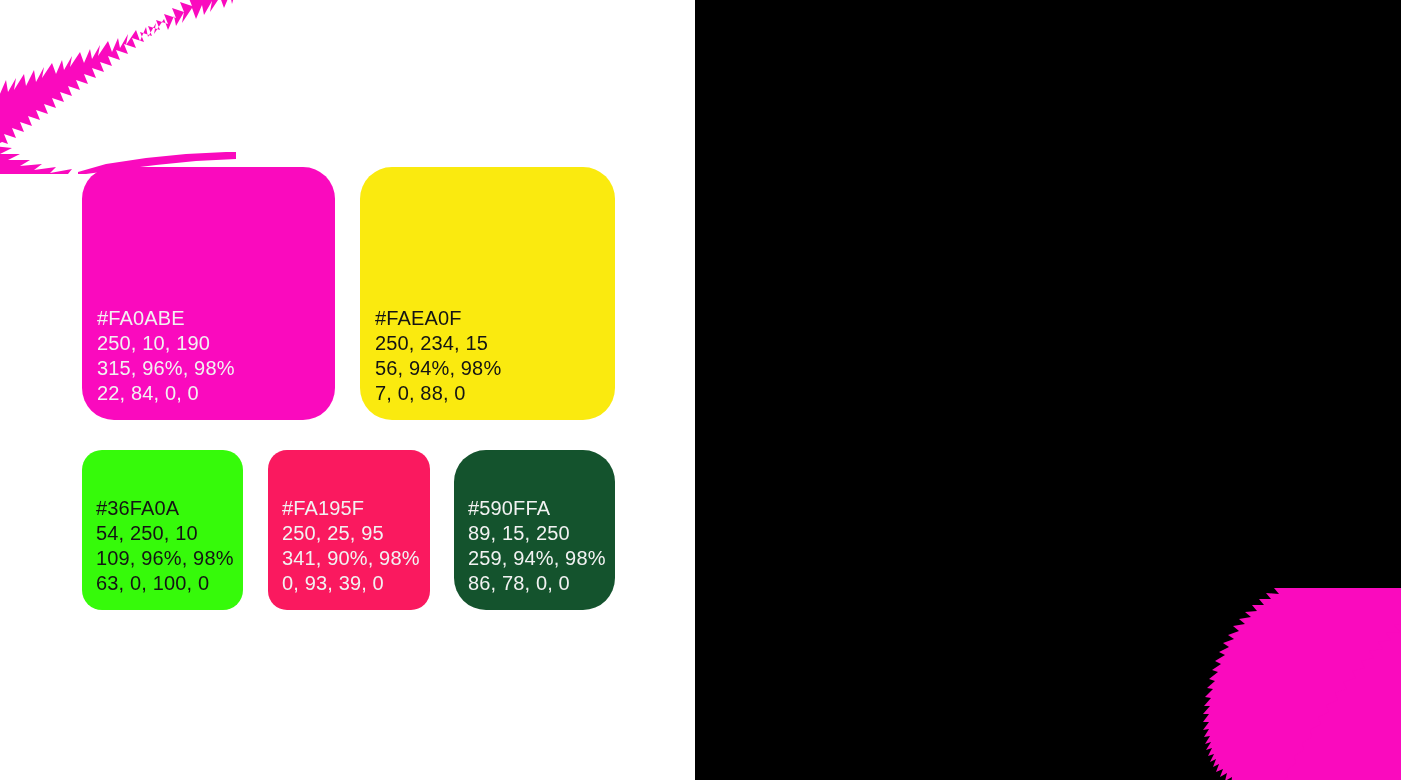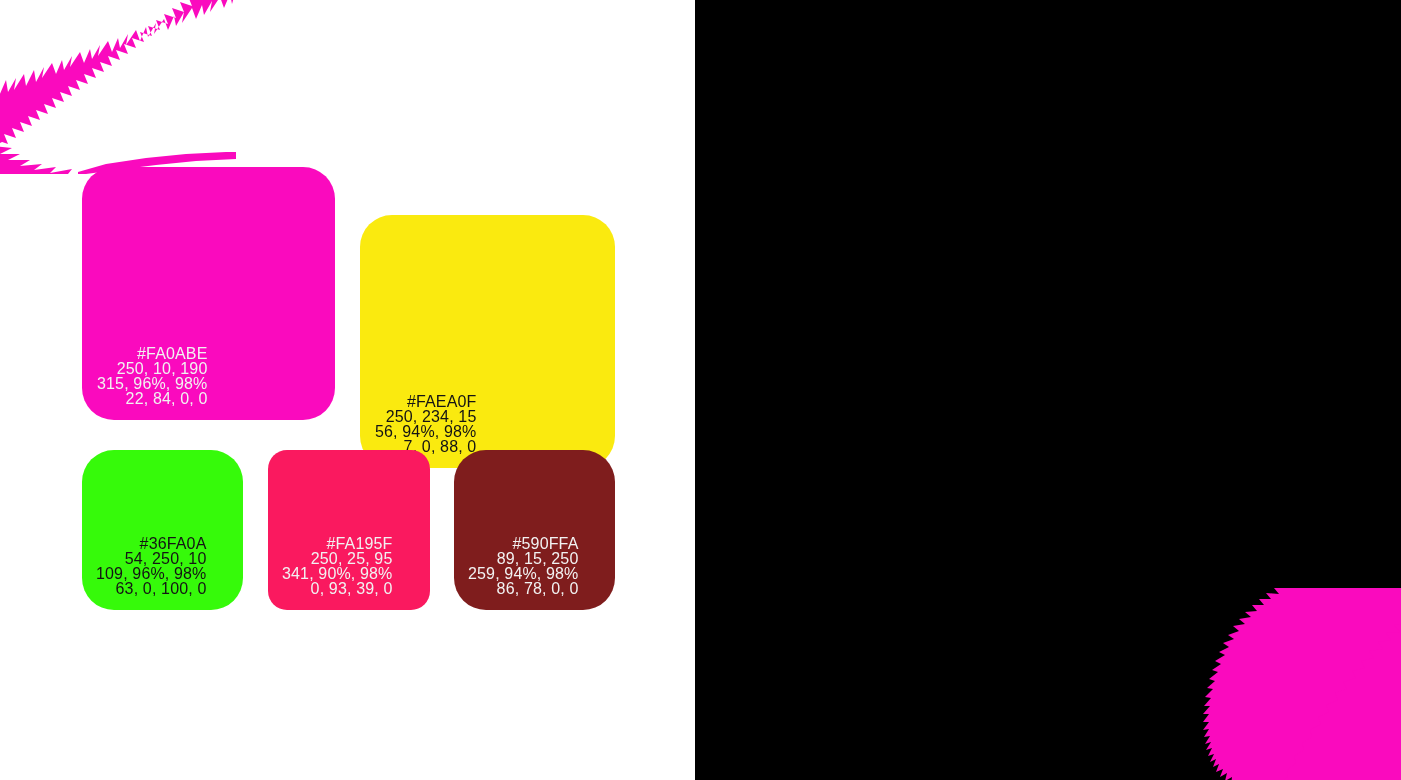--- a/index.html
+++ b/index.html
@@ -29,31 +29,30 @@
   
   .swatch {
     position:absolute;
     border-radius:32px;
     overflow:hidden;
   }
   .swatch-text {
     position:absolute;
     left:15px;
     bottom:14px;
-    font-size:16px;
-    line-height:15px;
+    font-size:20px;
+    line-height:25px;
     letter-spacing:0.15px;
     white-space:pre;
-    text-align:right;
   }
   .sw-light .swatch-text { color:#f2f2f2; }
   .sw-dark  .swatch-text { color:#141414; }
 
   #sw-pink   { left:82px;  top:167px; width:253px; height:253px; }
-  #sw-yellow { left:360px; top:167px; width:255px; height:253px;margin-top:48px; }
+  #sw-yellow { left:360px; top:167px; width:255px; height:253px; }
   #sw-green  { left:82px;  top:450px; width:161px; height:160px; }
   #sw-red    { left:268px; top:450px; width:162px; height:160px;border-radius:19px; }
   #sw-purple { left:454px; top:450px; width:161px; height:160px; }
 
   #sw-green .swatch-text,
   #sw-red .swatch-text,
   #sw-purple .swatch-text { left:14px; bottom:14px; }
 </style>
 </head>
 <body>
@@ -87,35 +86,35 @@
 <span>22, 84, 0, 0</span></div>
     </div>
 
     <div class="swatch sw-dark" id="sw-yellow" style="background:#FAEA0F;">
       <div class="swatch-text"><span>#FAEA0F</span>
 <span>250, 234, 15</span>
 <span>56, 94%, 98%</span>
 <span>7, 0, 88, 0</span></div>
     </div>
 
-    <div class="swatch sw-dark" id="sw-green" style="background:#36FA0A;">
+    <div class="swatch sw-dark" id="sw-green" style="background:#36FA0A;border-radius:20px;">
       <div class="swatch-text"><span>#36FA0A</span>
 <span>54, 250, 10</span>
 <span>109, 96%, 98%</span>
 <span>63, 0, 100, 0</span></div>
     </div>
 
     <div class="swatch sw-light" id="sw-red" style="background:#FA195F;">
       <div class="swatch-text"><span>#FA195F</span>
 <span>250, 25, 95</span>
 <span>341, 90%, 98%</span>
 <span>0, 93, 39, 0</span></div>
     </div>
 
-    <div class="swatch sw-light" id="sw-purple" style="background:#7f1d1d;">
+    <div class="swatch sw-light" id="sw-purple" style="background:#14532d;">
       <div class="swatch-text"><span>#590FFA</span>
 <span>89, 15, 250</span>
 <span>259, 94%, 98%</span>
 <span>86, 78, 0, 0</span></div>
     </div>
 
   </div>
 
   <div class="panel-right">
 

